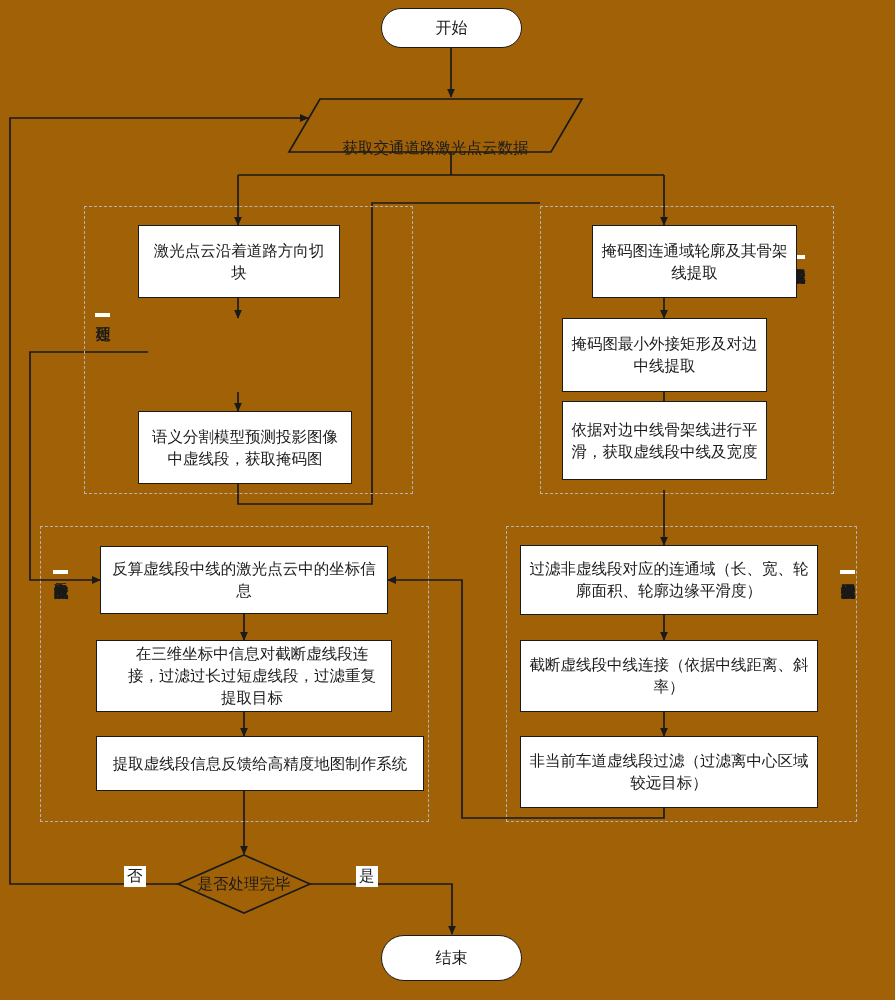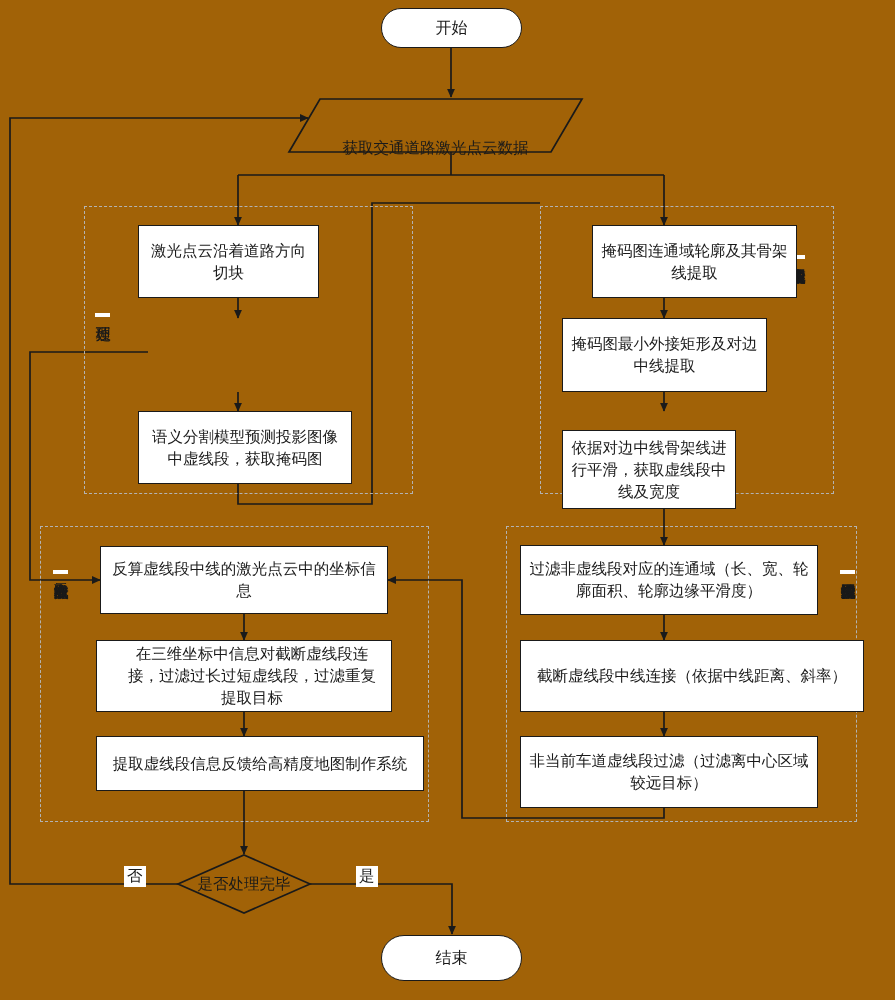--- a/index.html
+++ b/index.html
@@ -91,51 +91,51 @@
   <div class="vlabel" style="left:840px;top:570px;">俯视投影图中虚线段过滤</div>
 
   <div class="node terminal" style="left:381px;top:8px;width:141px;height:40px;">
     <span>开始</span>
   </div>
 
   <div class="node para" style="left:289px;top:99px;width:293px;height:54px;">
     <span class="plabel" style="display:block;width:210px;margin-top:44px;">获取交通道路激光点云数据</span>
   </div>
 
-  <div class="node proc" style="left:138px;top:225px;width:181px;height:73px;">
+  <div class="node proc" style="left:138px;top:225px;width:202px;height:73px;">
     <span>激光点云沿着道路方向切块</span>
   </div>
   <div class="node proc" style="left:138px;top:411px;width:214px;height:73px;">
     <span>语义分割模型预测投影图像中虚线段，获取掩码图</span>
   </div>
 
   <div class="node proc" style="left:562px;top:225px;width:205px;height:73px;margin-left:30px;">
     <span>掩码图连通域轮廓及其骨架线提取</span>
   </div>
   <div class="node proc" style="left:562px;top:318px;width:205px;height:74px;">
     <span>掩码图最小外接矩形及对边中线提取</span>
   </div>
-  <div class="node proc" style="left:562px;top:430px;width:174px;height:79px;">
+  <div class="node proc" style="left:562px;top:401px;width:205px;height:79px;">
     <span>依据对边中线骨架线进行平滑，获取虚线段中线及宽度</span>
   </div>
 
   <div class="node proc" style="left:100px;top:546px;width:288px;height:68px;">
     <span>反算虚线段中线的激光点云中的坐标信息</span>
   </div>
   <div class="node proc" style="left:96px;top:640px;width:296px;height:72px;padding-left:24px;">
     <span>在三维坐标中信息对截断虚线段连接，过滤过长过短虚线段，过滤重复提取目标</span>
   </div>
   <div class="node proc" style="left:96px;top:736px;width:328px;height:55px;">
     <span>提取虚线段信息反馈给高精度地图制作系统</span>
   </div>
 
   <div class="node proc" style="left:520px;top:545px;width:298px;height:70px;">
     <span>过滤非虚线段对应的连通域（长、宽、轮廓面积、轮廓边缘平滑度）</span>
   </div>
-  <div class="node proc" style="left:520px;top:640px;width:344px;height:72px;">
+  <div class="node proc" style="left:520px;top:640px;width:298px;height:72px;">
     <span>截断虚线段中线连接（依据中线距离、斜率）</span>
   </div>
   <div class="node proc" style="left:520px;top:736px;width:298px;height:72px;">
     <span>非当前车道虚线段过滤（过滤离中心区域较远目标）</span>
   </div>
 
   <div class="node decision" style="left:178px;top:855px;width:132px;height:58px;">
     <span class="dlabel">是否处理完毕</span>
   </div>
 

